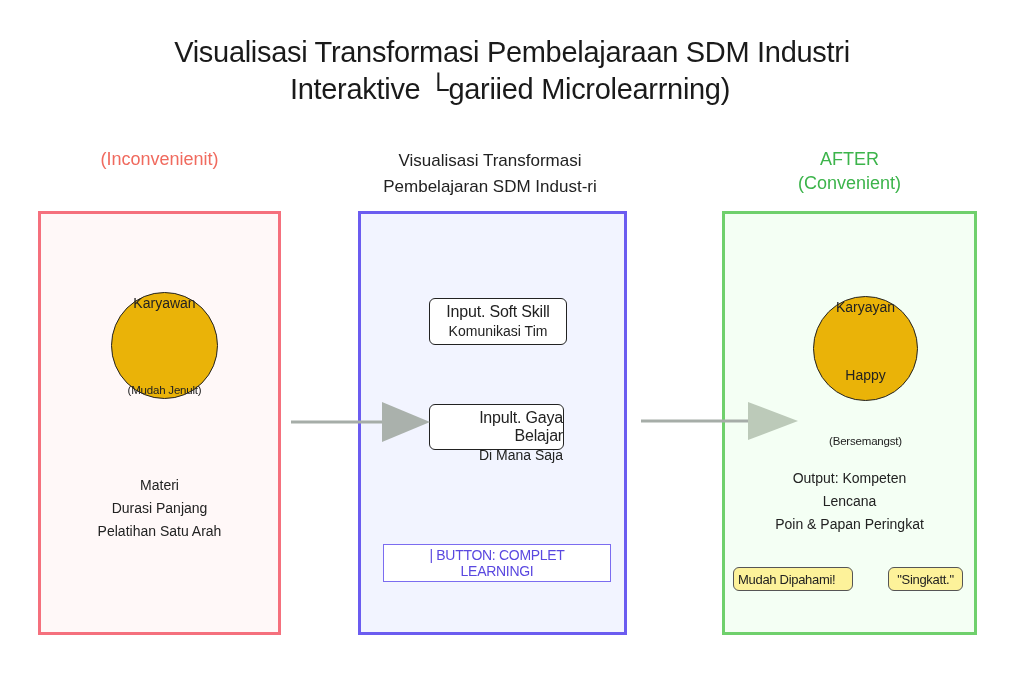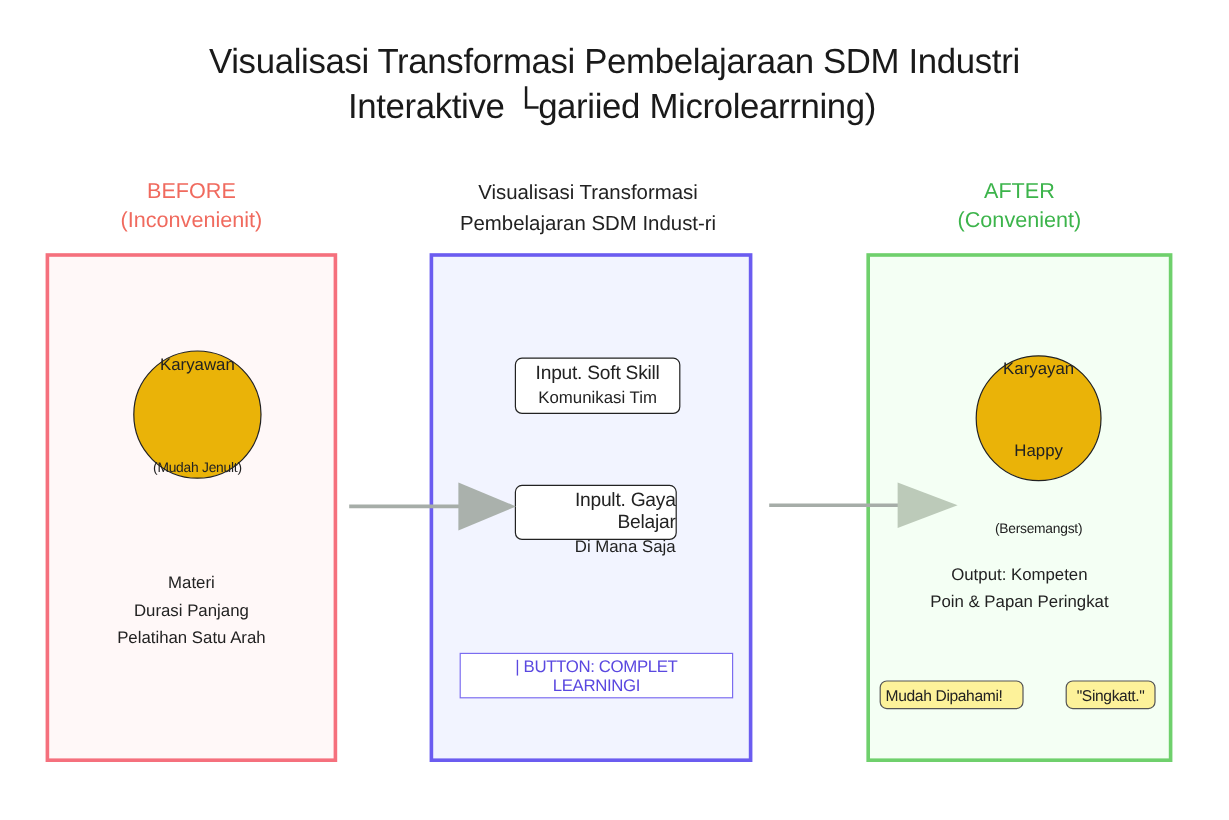--- a/index.html
+++ b/index.html
@@ -67,21 +67,20 @@
 
     svg.arrows { position: absolute; left: 0; top: 0; width: 1024px; height: 683px; pointer-events: none; }
   </style>
 </head>
 <body>
 
 <div class="title" id="title1">Visualisasi Transformasi Pembelajaraan SDM Industri</div>
 <div class="title" id="title2">Interaktive └gariied Microlearrning)</div>
 
 <div class="col-heading before-h">
-  <div>BEFORE</div>
   <div>(Inconvenienit)</div>
 </div>
 <div class="col-heading mid-h">
   <div>Visualisasi Transformasi</div>
   <div>Pembelajaran SDM Indust-ri</div>
 </div>
 <div class="col-heading after-h">
   <div>AFTER</div>
   <div>(Convenient)</div>
 </div>
@@ -110,20 +109,21 @@
 </div>
 <button class="cta">| BUTTON: COMPLET LEARNINGI</button>
 
 <div class="circle circle-after">
   <div class="main">Karyayan</div>
   <div class="main">Happy</div>
   <div class="sub">(Bersemangst)</div>
 </div>
 <div class="text-list after-list">
   <div>Output: Kompeten</div>
+  <div>Lencana</div>
   <div>Poin &amp; Papan Peringkat</div>
 </div>
 <div class="badge badge-1">Mudah Dipahami!</div>
 <div class="badge badge-2">"Singkatt."</div>
 
 <svg class="arrows" viewBox="0 0 1024 683">
   <g>
     <line x1="291" y1="422" x2="386" y2="422" stroke="#a6ada8" stroke-width="3"></line>
     <polygon points="382,402 430,422 382,442" fill="#aab1ac"></polygon>
   </g>

